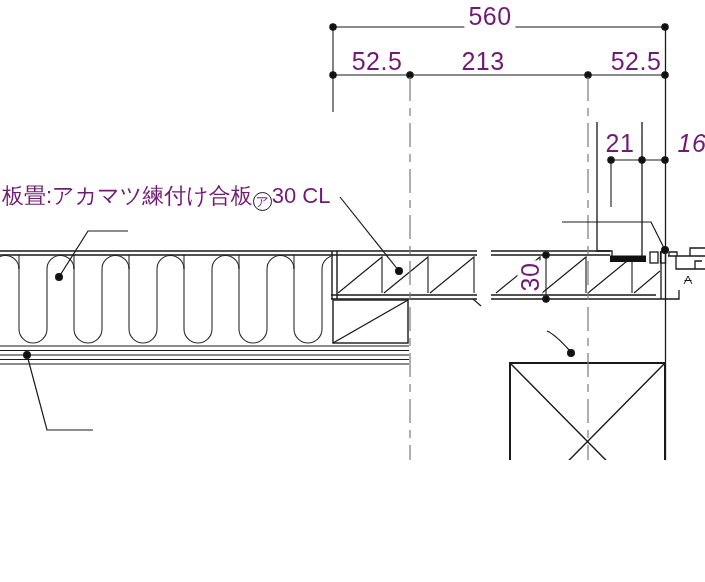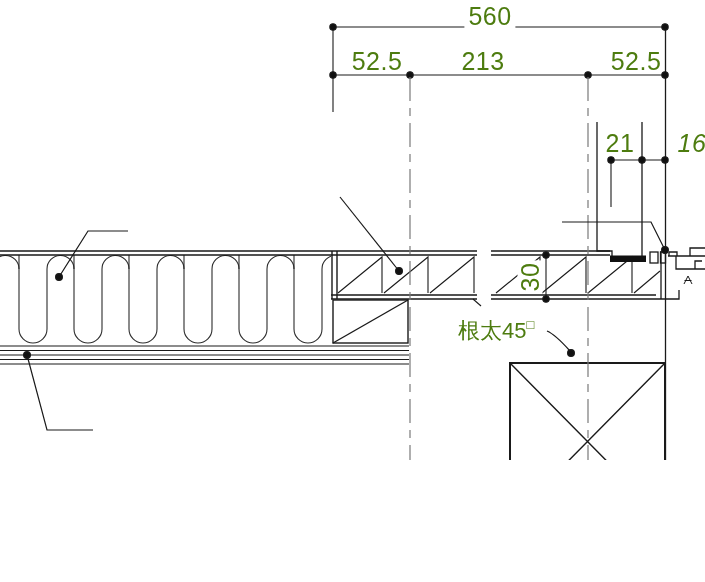--- a/index.html
+++ b/index.html
@@ -1,18 +1,18 @@
 <!DOCTYPE html>
 <html><head>
 <meta charset="utf-8">
 <style>
   html,body{margin:0;padding:0;background:#fff;}
   .canvas{
     position:relative;width:705px;height:460px;background:#ffffff;
-    font-family:"Liberation Sans","DejaVu Sans",sans-serif;color:#4d7c0f;
+    font-family:"Liberation Sans","DejaVu Sans",sans-serif;color:#701a75;
     overflow:hidden;
   }
   .canvas svg{position:absolute;left:0;top:0;}
   .dim{
     position:absolute;transform:translate(-50%,-50%);
     font-size:25px;letter-spacing:.5px;white-space:nowrap;line-height:1;
   }
   .dim.bg{background:#fff;padding:0 4px;}
   .dim.rot{transform:translate(-50%,-50%) rotate(-90deg);background:#fff;padding:0 2px;}
   .jl{
@@ -136,22 +136,22 @@
   </svg>
 
   <div class="dim bg" style="left:490px;top:16px;">560</div>
   <div class="dim" style="left:377px;top:61px;">52.5</div>
   <div class="dim" style="left:483px;top:61px;">213</div>
   <div class="dim" style="left:636px;top:61px;">52.5</div>
   <div class="dim" style="left:620px;top:143px;">21</div>
   <div class="dim" style="left:692px;top:143px;font-style:italic;">16</div>
   <div class="dim rot" style="left:530px;top:277px;">30</div>
 
+  <div class="jl" style="left:2px;top:184px;">
+    <span>板畳:アカマツ練付け合板</span><span class="maru">ア</span><span>30 CL</span>
+  </div>
 
 
 
-  <div class="jl" style="left:458px;top:318px;">
-    <span>根太45</span><span class="sq">□</span>
-  </div>
 
 
 
 </div>
 
 </body></html>

